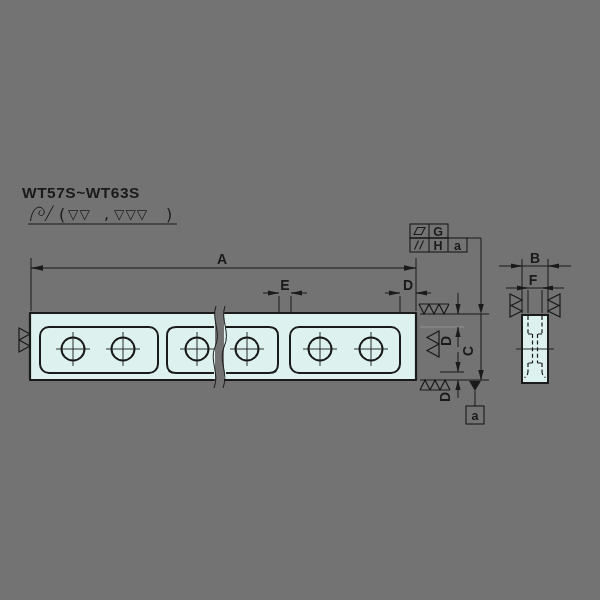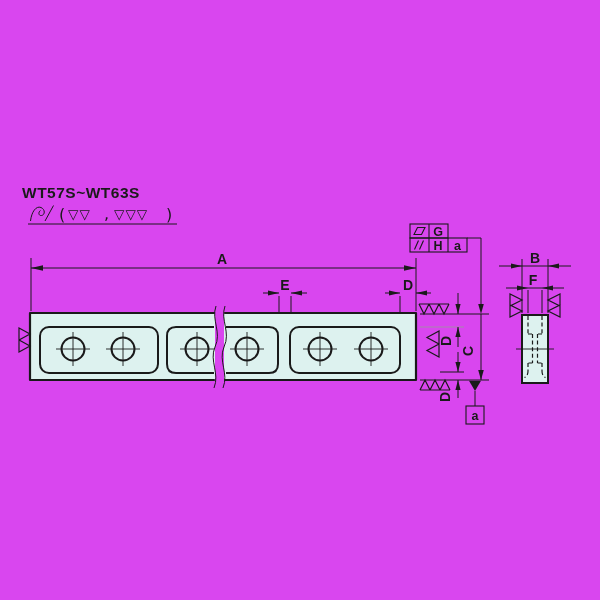--- a/index.html
+++ b/index.html
@@ -1,16 +1,16 @@
 <!DOCTYPE html>
 <html><head>
 <meta charset="utf-8">
 <style>
   html,body{margin:0;padding:0;background:#ffffff;}
-  .stage{width:600px;height:600px;position:relative;background:#d946ef;overflow:hidden;}
+  .stage{width:600px;height:600px;position:relative;background:#737373;overflow:hidden;}
   svg text{font-family:"Liberation Sans",sans-serif;fill:#1a1a1a;}
   text.dim{font-size:14px;font-weight:700;}
   text.small{font-size:12.5px;font-weight:700;}
   text.tri{font-family:"DejaVu Sans",sans-serif;font-size:13.5px;font-weight:400;letter-spacing:1px;}
   text.paren{font-family:"DejaVu Sans",sans-serif;font-size:16px;font-weight:400;}
   .ln{stroke:#1a1a1a;stroke-width:1;fill:none;}
   .thin{stroke:#9a9a9a;stroke-width:0.8;fill:none;}
   .edge{stroke:#1a1a1a;stroke-width:2.2;fill:none;stroke-linecap:round;}
   .pocket{stroke:#1a1a1a;stroke-width:2;fill:none;}
   .hole{stroke:#1a1a1a;stroke-width:2;fill:none;}

